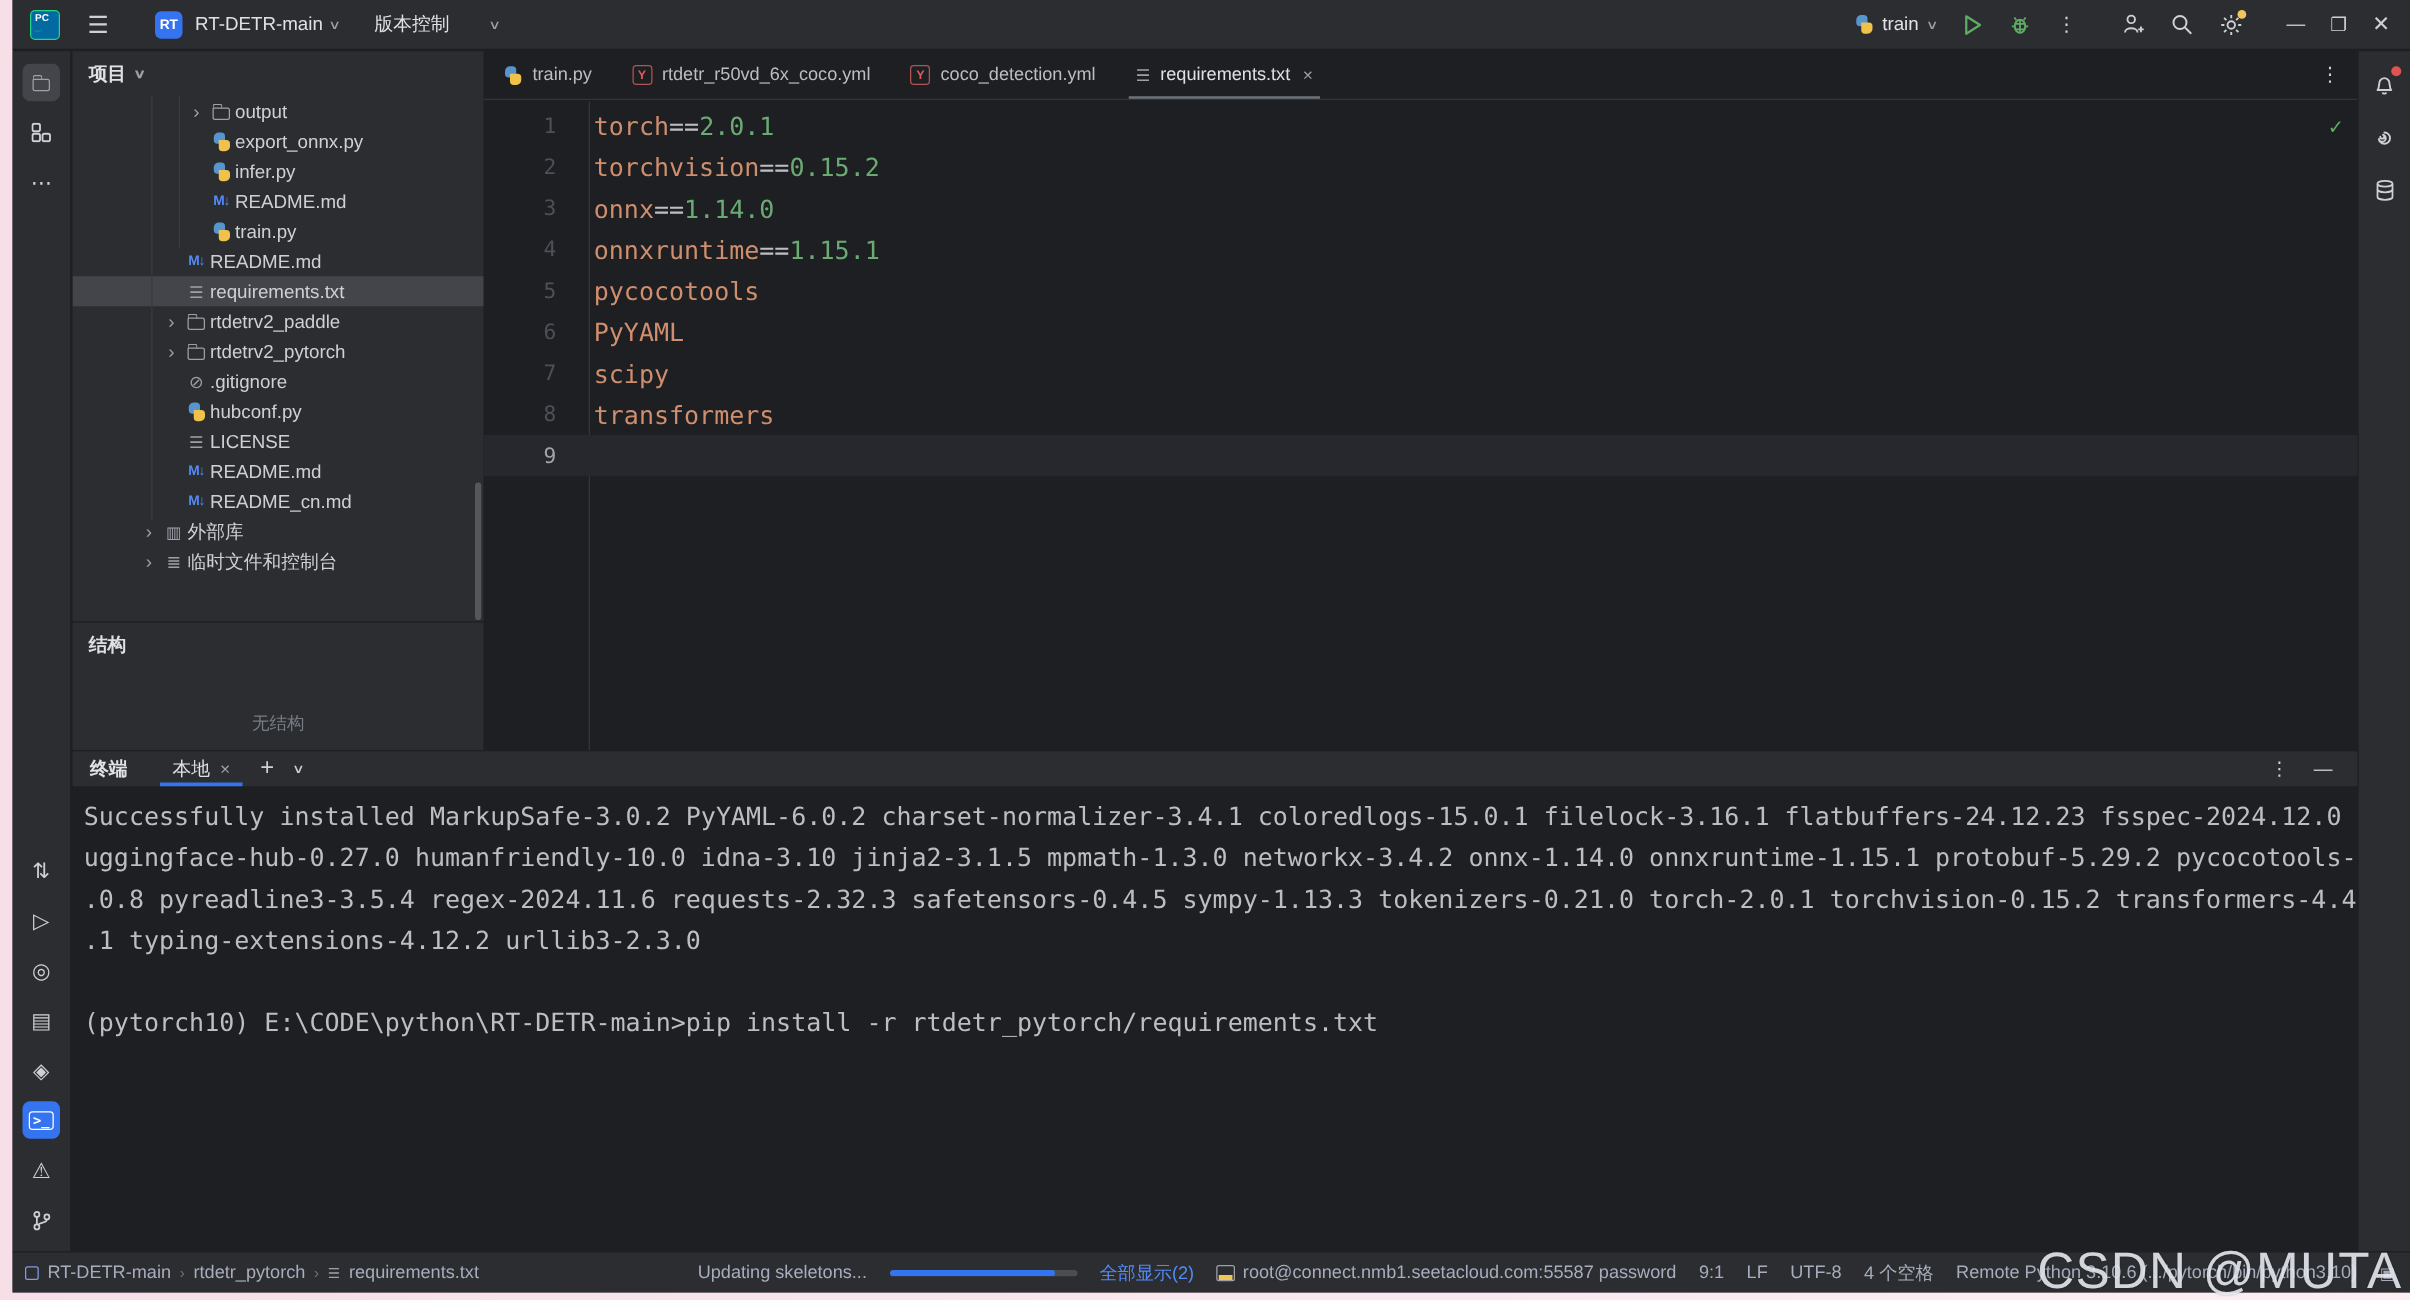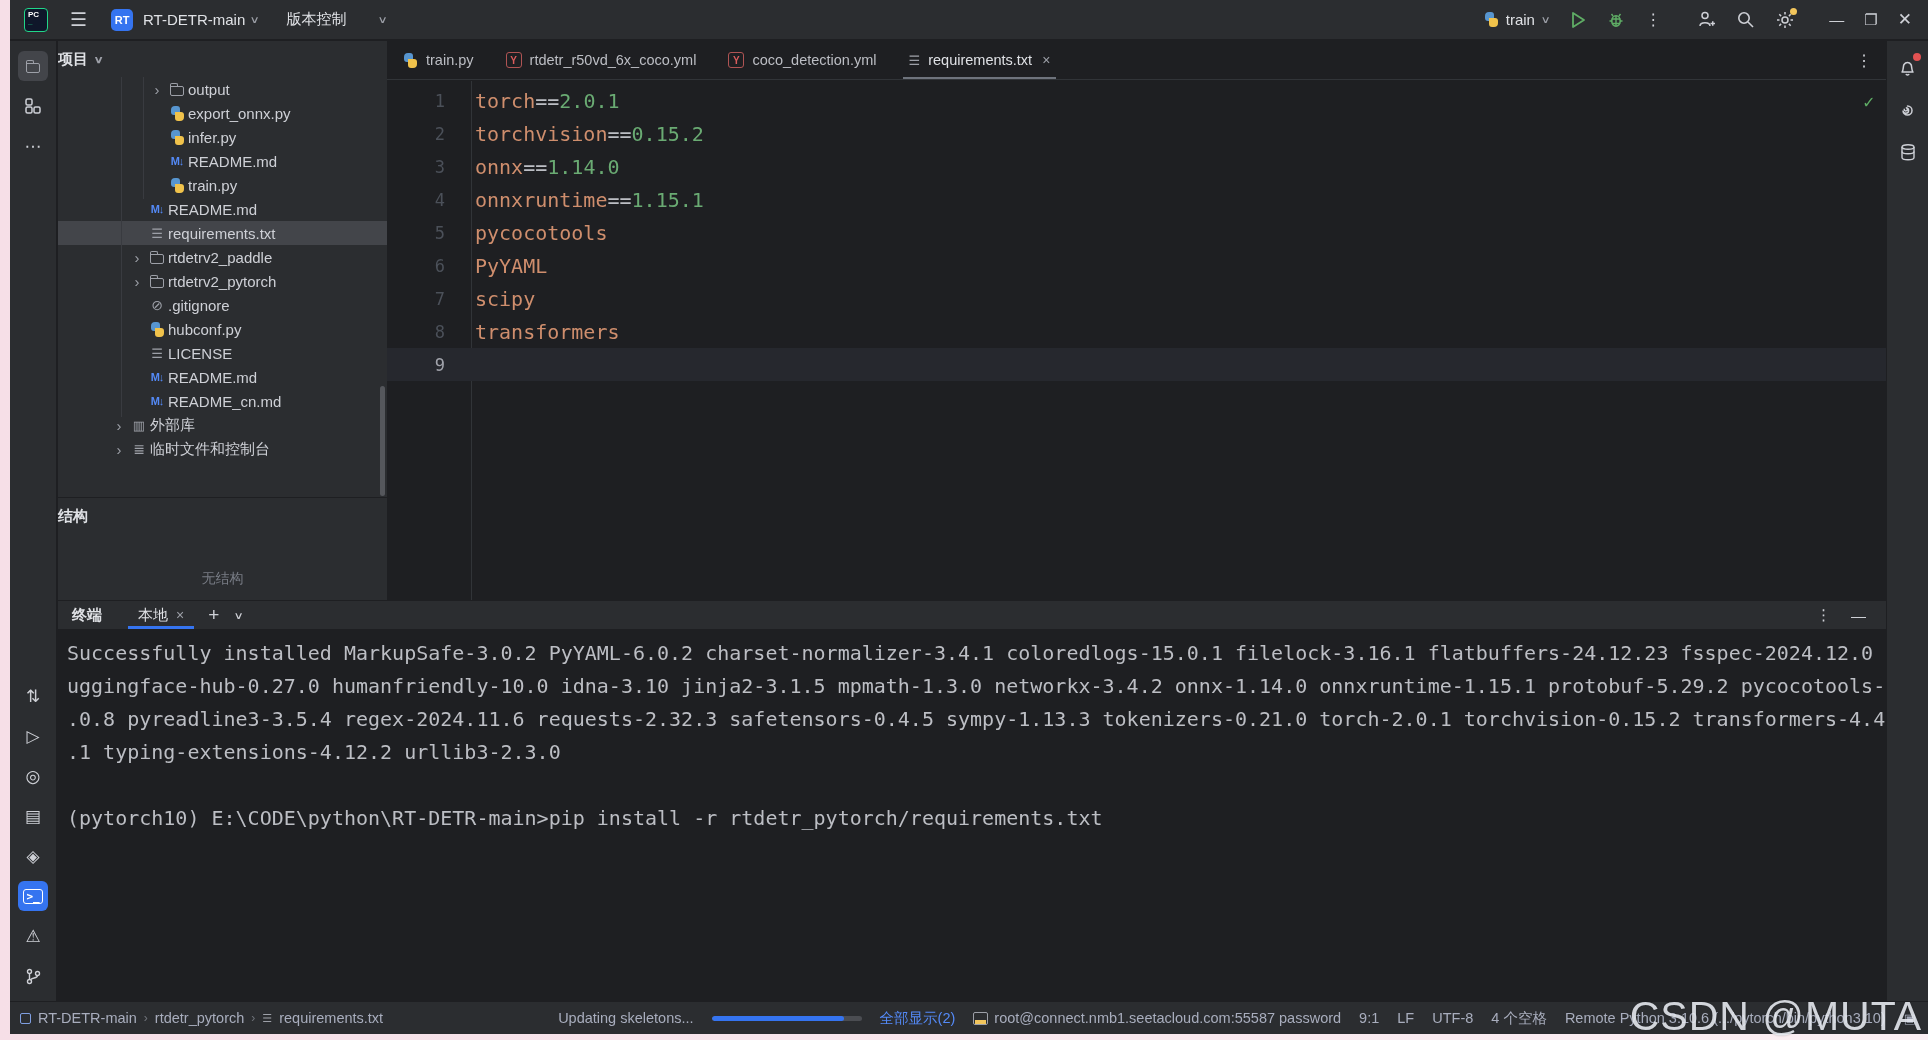--- a/index.html
+++ b/index.html
@@ -5,24 +5,24 @@
   * { margin:0; padding:0; box-sizing:border-box; }
   html,body { width:1928px; height:1040px; overflow:hidden;
     font-family:"Liberation Sans", sans-serif;
     background:linear-gradient(90deg,#f6dfe7,#fbeff3); }
   .win { position:absolute; left:10px; top:0; right:0; bottom:6px; background:#1e1f22; overflow:hidden; }
 
   
   .titlebar { position:absolute; left:0; top:0; right:0; height:40px; background:#2b2d30;
     display:flex; align-items:center; color:#dfe1e5; font-size:15px; border-bottom:1px solid #1e1f22;}
   .pc-logo { width:24px; height:24px; margin-left:14px; border:1.5px solid #21d789; border-radius:4px;
-    background:#0f172a; color:#fff; font-size:8px; font-weight:bold; padding:2px 0 0 3px; line-height:7px;}
+    background:#0369a1; color:#fff; font-size:8px; font-weight:bold; padding:2px 0 0 3px; line-height:7px;}
   .pc-logo i { color:#21d789; font-style:normal;}
   .burger { margin-left:22px; font-size:19px; color:#ced0d6; cursor:pointer;}
-  .rt-badge { margin-left:24px; width:22px; height:22px; background:#3574f0; border-radius:5px;
+  .rt-badge { margin-left:37px; width:22px; height:22px; background:#3574f0; border-radius:5px;
     color:#fff; font-size:11px; font-weight:bold; display:flex; align-items:center; justify-content:center;}
   .tb-item { margin-left:10px; display:flex; align-items:center; gap:6px; cursor:pointer;}
   .chev-dn { font-size:10px; color:#9da0a8; transform:scaleX(1.4);}
   .tb-right { margin-left:auto; display:flex; align-items:center; gap:20px; padding-right:16px;}
   .run-cfg { display:flex; align-items:center; gap:7px;}
   svg.ic { display:block; }
   .gear-wrap { position:relative;}
   .gear-dot { position:absolute; right:-2px; top:-2px; width:7px; height:7px; border-radius:50%; background:#f2c55c;}
   .win-btn { color:#ced0d6; font-size:15px; cursor:pointer;}
 
@@ -39,21 +39,21 @@
 
   
   .stripe-r { position:absolute; right:0; top:41px; bottom:33px; width:42px; background:#2b2d30;
     border-left:1px solid #1e1f22; display:flex; flex-direction:column; align-items:center;}
   .st-ic-r { position:relative; width:30px; height:30px; margin-top:12px; display:flex; align-items:center;
     justify-content:center; color:#ced0d6; cursor:pointer; font-size:18px;}
   .bell-dot { position:absolute; right:2px; top:0; width:8px; height:8px; border-radius:50%; background:#e35252;}
 
   
   .proj-panel { position:absolute; left:48px; top:41px; width:329px; height:456px; background:#2b2d30; overflow:hidden;}
-  .panel-head { height:36px; display:flex; align-items:center; color:#dfe1e5;
+  .panel-head { height:36px; display:flex; align-items:center; padding-left:13px; color:#dfe1e5;
     font-size:15px; font-weight:bold; gap:7px;}
   .tree { position:relative; font-size:15px; color:#ced0d6;}
   .trow { height:24px; display:flex; align-items:center; cursor:pointer; white-space:nowrap;}
   .trow.sel { background:#43454a;}
   .trow .chev { width:18px; text-align:center; color:#9da0a8; font-size:15px;}
   .trow .ticon { width:22px; display:flex; justify-content:center; align-items:center;}
   .d0 { padding-left:52px;} .d1 { padding-left:70px;} .d2 { padding-left:90px;}
   .guide { position:absolute; width:1px; background:#393b40;}
   
   .ticon[data-k="md"]::before { content:"M↓"; color:#548af7; font-size:11px; font-weight:bold; letter-spacing:-1px;}

